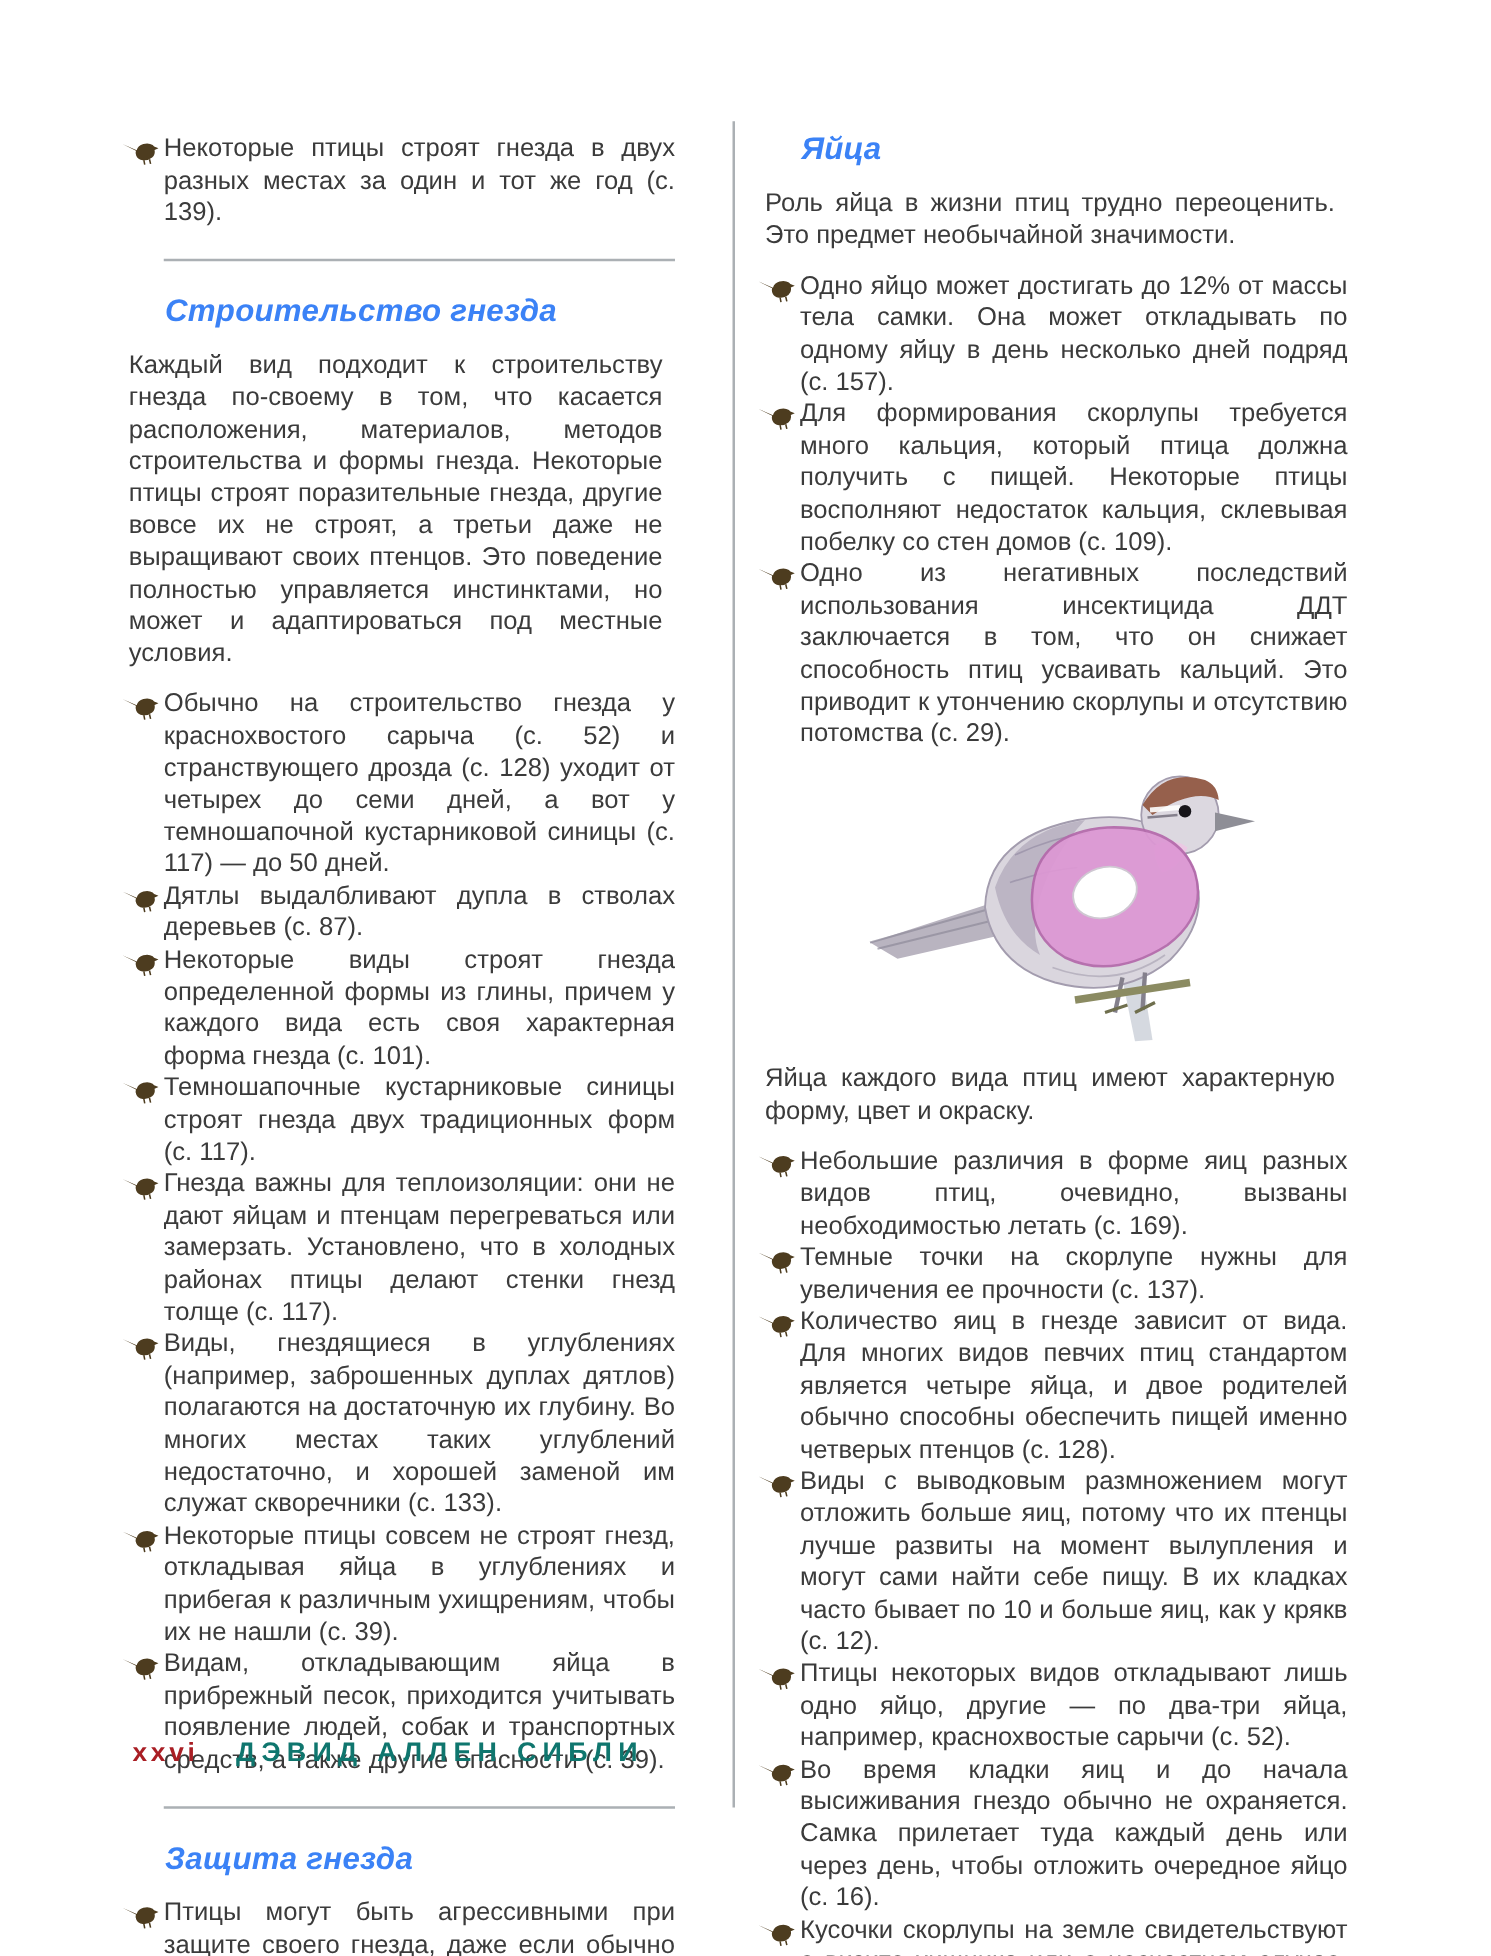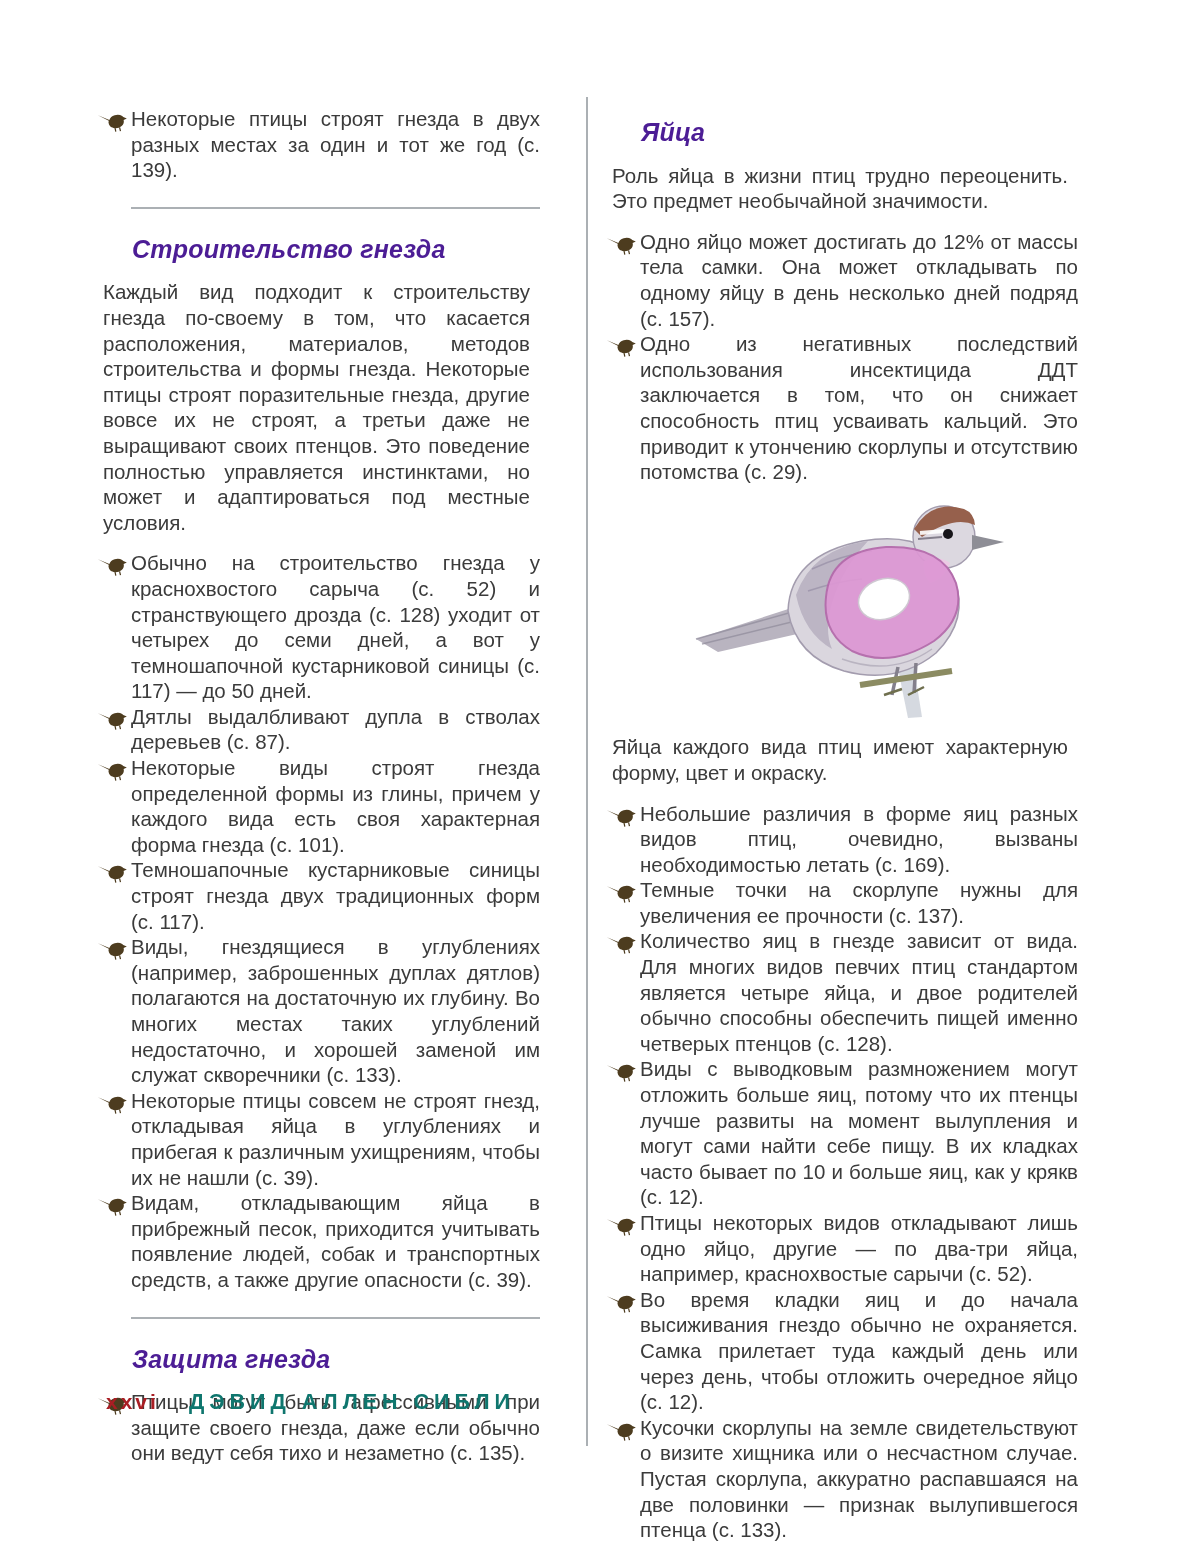--- a/index.html
+++ b/index.html
@@ -24,21 +24,21 @@
     width:2px; height:1349px; background:#abb0b4;
   }
 
   .rule {
     border:none; height:2px; background:#abb0b4;
     margin:24px 0 28px 28px;
   }
 
   .section-heading {
     font-size:25px; font-weight:bold; font-style:italic;
-    color:#4c1d95; margin:14px 0 17px 29px;
+    color:#3b82f6; margin:1px 0 17px 29px;
     text-align:left; letter-spacing:0.2px;
   }
 
   .para { margin:0 10px 15px 0; }
 
   .bullets { margin:0; }
   .bullet { display:flex; align-items:flex-start; }
   .bird-bullet {
     flex:0 0 30px; margin:3px 4px 0 -6px;
   }
@@ -118,20 +118,26 @@
           <span class="bullet-text">Некоторые виды строят гнезда определенной формы из глины, причем у каждого вида есть своя характерная форма гнезда (с. 101).</span>
         </div>
 
         <div class="bullet">
           <svg class="bird-bullet" viewBox="0 0 34 27" width="30" height="24">
             <use href="#bird-glyph"></use>
           </svg>
           <span class="bullet-text">Темношапочные кустарниковые синицы строят гнезда двух традиционных форм (с. 117).</span>
         </div>
 
+        <div class="bullet">
+          <svg class="bird-bullet" viewBox="0 0 34 27" width="30" height="24">
+            <use href="#bird-glyph"></use>
+          </svg>
+          <span class="bullet-text">Гнезда важны для теплоизоляции: они не дают яйцам и птенцам перегреваться или замерзать. Установлено, что в холодных районах птицы делают стенки гнезд толще (с. 117).</span>
+        </div>
 
         <div class="bullet">
           <svg class="bird-bullet" viewBox="0 0 34 27" width="30" height="24">
             <use href="#bird-glyph"></use>
           </svg>
           <span class="bullet-text">Виды, гнездящиеся в углублениях (например, заброшенных дуплах дятлов) полагаются на достаточную их глубину. Во многих местах таких углублений недостаточно, и хорошей заменой им служат скворечники (с. 133).</span>
         </div>
 
         <div class="bullet">
           <svg class="bird-bullet" viewBox="0 0 34 27" width="30" height="24">
@@ -173,20 +179,26 @@
 
     <div class="bullets">
 
         <div class="bullet">
           <svg class="bird-bullet" viewBox="0 0 34 27" width="30" height="24">
             <use href="#bird-glyph"></use>
           </svg>
           <span class="bullet-text">Одно яйцо может достигать до 12% от массы тела самки. Она может откладывать по одному яйцу в день несколько дней подряд (с. 157).</span>
         </div>
 
+        <div class="bullet">
+          <svg class="bird-bullet" viewBox="0 0 34 27" width="30" height="24">
+            <use href="#bird-glyph"></use>
+          </svg>
+          <span class="bullet-text">Для формирования скорлупы требуется много кальция, который птица должна получить с пищей. Некоторые птицы восполняют недостаток кальция, склевывая побелку со стен домов (с. 109).</span>
+        </div>
 
         <div class="bullet">
           <svg class="bird-bullet" viewBox="0 0 34 27" width="30" height="24">
             <use href="#bird-glyph"></use>
           </svg>
           <span class="bullet-text">Одно из негативных последствий использования инсектицида ДДТ заключается в том, что он снижает способность птиц усваивать кальций. Это приводит к утончению скорлупы и отсутствию потомства (с. 29).</span>
         </div>
       </div>
 
     
@@ -263,21 +275,21 @@
           <svg class="bird-bullet" viewBox="0 0 34 27" width="30" height="24">
             <use href="#bird-glyph"></use>
           </svg>
           <span class="bullet-text">Птицы некоторых видов откладывают лишь одно яйцо, другие — по два-три яйца, например, краснохвостые сарычи (с. 52).</span>
         </div>
 
         <div class="bullet">
           <svg class="bird-bullet" viewBox="0 0 34 27" width="30" height="24">
             <use href="#bird-glyph"></use>
           </svg>
-          <span class="bullet-text">Во время кладки яиц и до начала высиживания гнездо обычно не охраняется. Самка прилетает туда каждый день или через день, чтобы отложить очередное яйцо (с. 12).</span>
+          <span class="bullet-text">Во время кладки яиц и до начала высиживания гнездо обычно не охраняется. Самка прилетает туда каждый день или через день, чтобы отложить очередное яйцо (с. 16).</span>
         </div>
 
         <div class="bullet">
           <svg class="bird-bullet" viewBox="0 0 34 27" width="30" height="24">
             <use href="#bird-glyph"></use>
           </svg>
           <span class="bullet-text">Кусочки скорлупы на земле свидетельствуют о визите хищника или о несчастном случае. Пустая скорлупа, аккуратно распавшаяся на две половинки — признак вылупившегося птенца (с. 133).</span>
         </div>
       </div>
 

